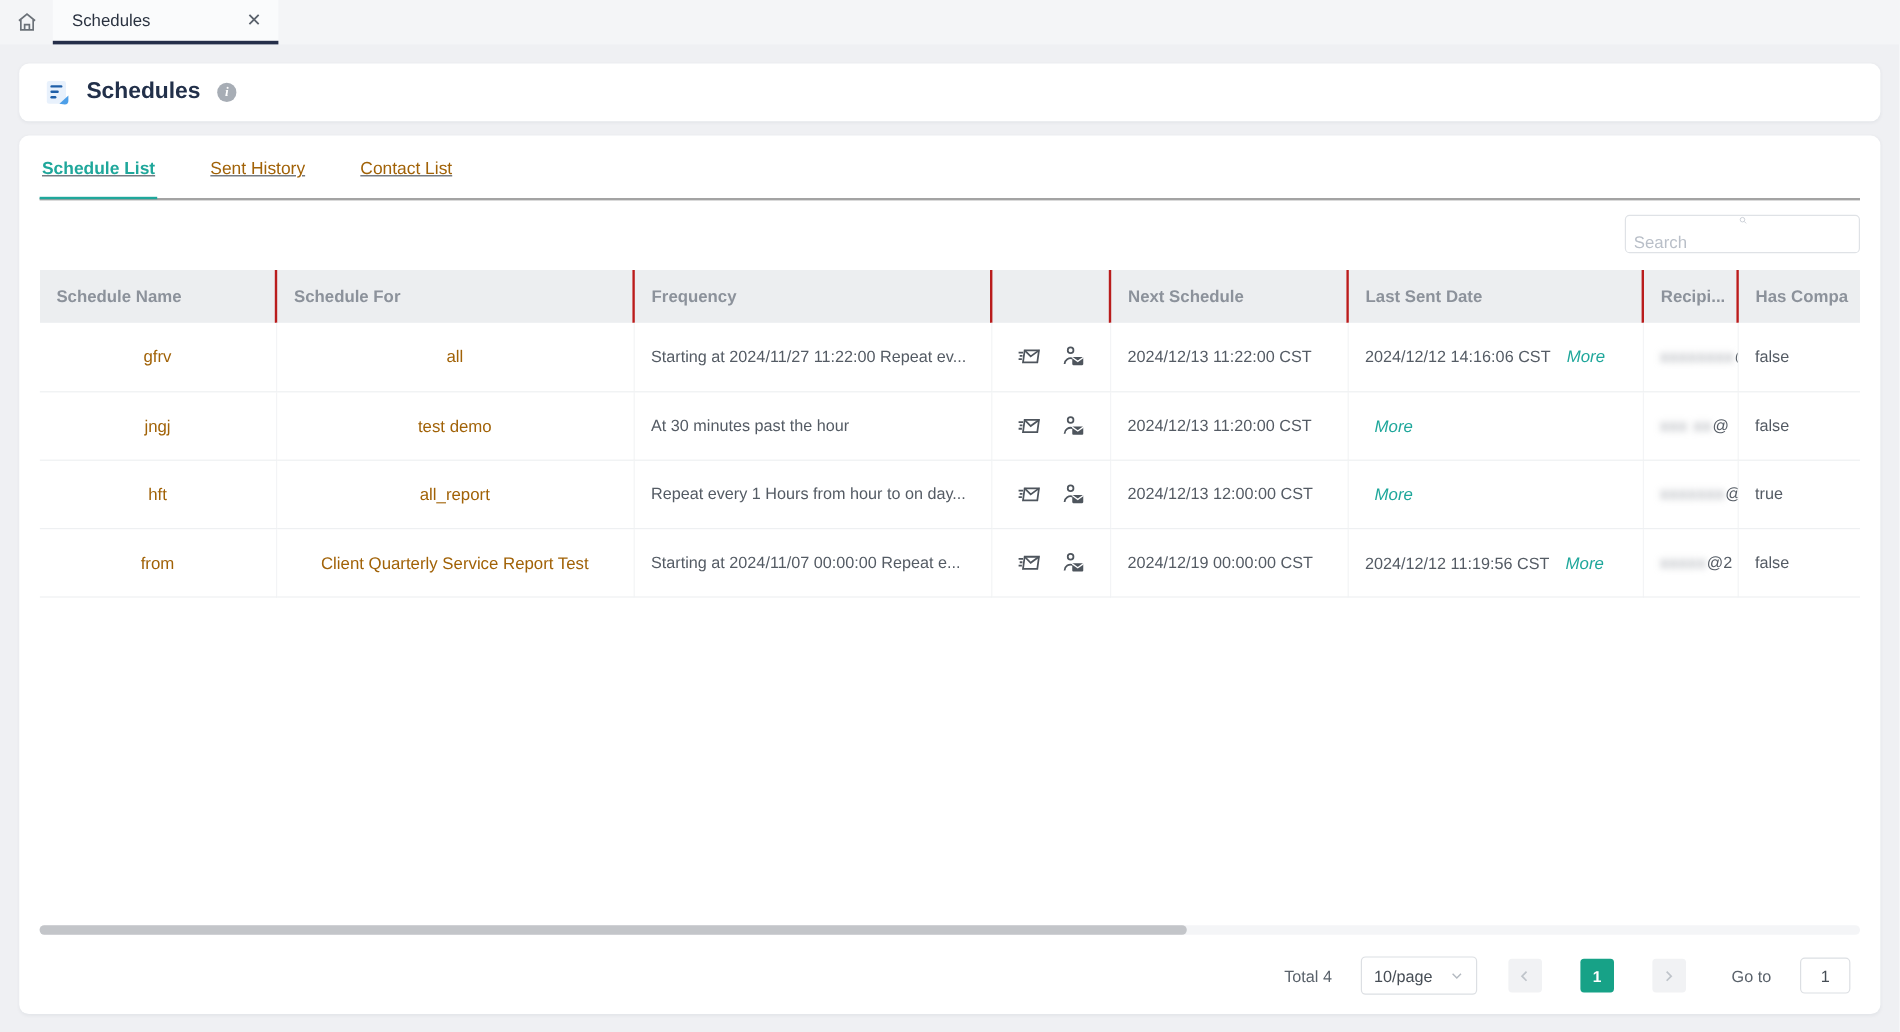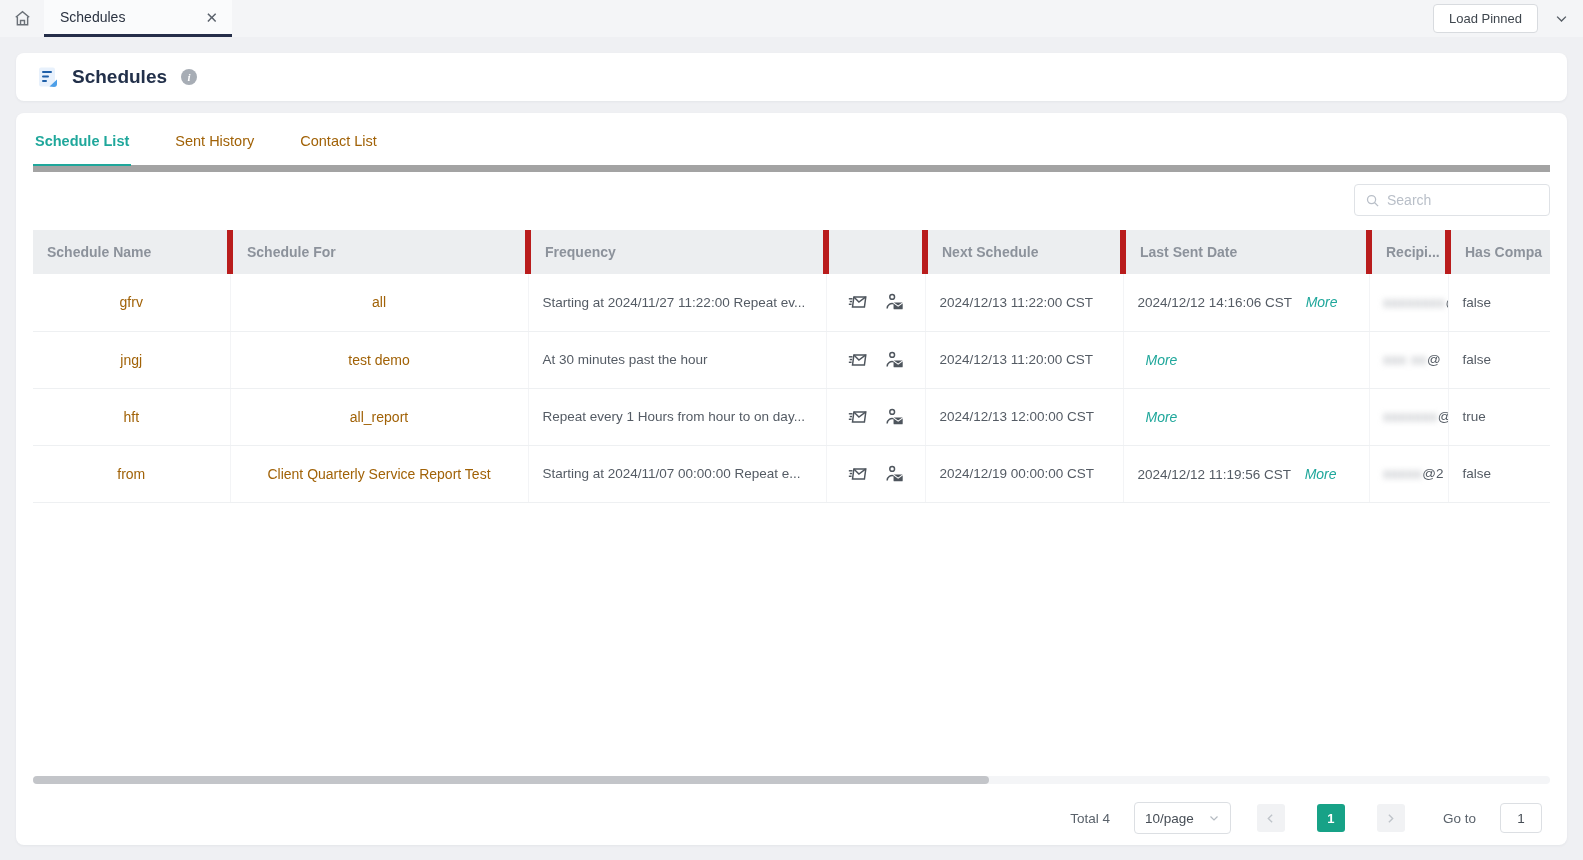--- a/index.html
+++ b/index.html
@@ -82,22 +82,23 @@
   }
   .main-card {
     height: 732px;
     padding: 0 17px;
     display: flex;
     flex-direction: column;
   }
   
   .tabs-row {
     display: flex;
-    border-bottom: 7px solid #a3a3a3;
+    border-bottom: 2px solid #a3a3a3;
     padding-top: 4px;
+    text-decoration: underline;
   }
   .tab-item {
     font-size: 14.5px;
     color: #a16207;
     padding: 16px 2px 15px 2px;
     margin-right: 42px;
     cursor: pointer;
     border-bottom: 2px solid transparent;
     margin-bottom: -1px;
   }
@@ -113,20 +114,21 @@
     padding: 12px 0 14px 0;
   }
   .search-box {
     width: 196px; height: 32px;
     border: 1px solid #dfe2e6;
     border-radius: 4px;
     display: flex; align-items: center;
     padding: 0 10px;
     gap: 7px;
     background: #fff;
+    flex-direction: column;
   }
   .search-box input {
     border: none; outline: none;
     flex: 1;
     font-size: 14px;
     font-family: inherit;
     color: #545b64;
     background: transparent;
     min-width: 0;
   }
@@ -147,21 +149,21 @@
   col.c-recip{ width: 79px; }
   col.c-has  { width: 185px; }
   thead th {
     background: #eceef0;
     height: 44px;
     font-size: 14px;
     color: #8c929b;
     font-weight: bold;
     text-align: left;
     padding: 0 14px;
-    border-right: 6px solid #b91c1c;
+    border-right: 2px solid #b91c1c;
     white-space: nowrap;
     overflow: hidden;
   }
   tbody td {
     height: 57px;
     font-size: 13.5px;
     color: #545b64;
     padding: 0 14px;
     border-bottom: 1px solid #eef0f2;
     border-right: 1px solid #f3f4f6;
@@ -270,26 +272,20 @@
   <div class="home-btn">
     <svg width="19" height="19" viewBox="0 0 24 24" fill="none" stroke="#6b7178" stroke-width="1.8">
       <path d="M3.5 10.5 L12 3.5 L20.5 10.5"></path>
       <path d="M5.5 9.5 V20 H18.5 V9.5"></path>
       <path d="M9.5 20 V14.5 H14.5 V20"></path>
     </svg>
   </div>
   <div class="doc-tab">
     <span class="tab-label">Schedules</span>
     <span class="tab-close">✕</span>
-  </div>
-  <div class="topbar-right">
-    <button class="load-pinned">Load Pinned</button>
-    <svg width="15" height="15" viewBox="0 0 24 24" fill="none" stroke="#555c64" stroke-width="2.2">
-      <path d="M5 9 L12 16 L19 9"></path>
-    </svg>
   </div>
 </div>
 
 <div class="page">
 
   <div class="card header-card">
     <svg width="24" height="24" viewBox="0 0 24 24">
       <rect x="3" y="2.5" width="16" height="19" rx="2" fill="#e8f1fc"></rect>
       <rect x="6" y="6" width="10" height="2" rx="1" fill="#1f5fa8"></rect>
       <rect x="6" y="10.5" width="7" height="2" rx="1" fill="#1f5fa8"></rect>

